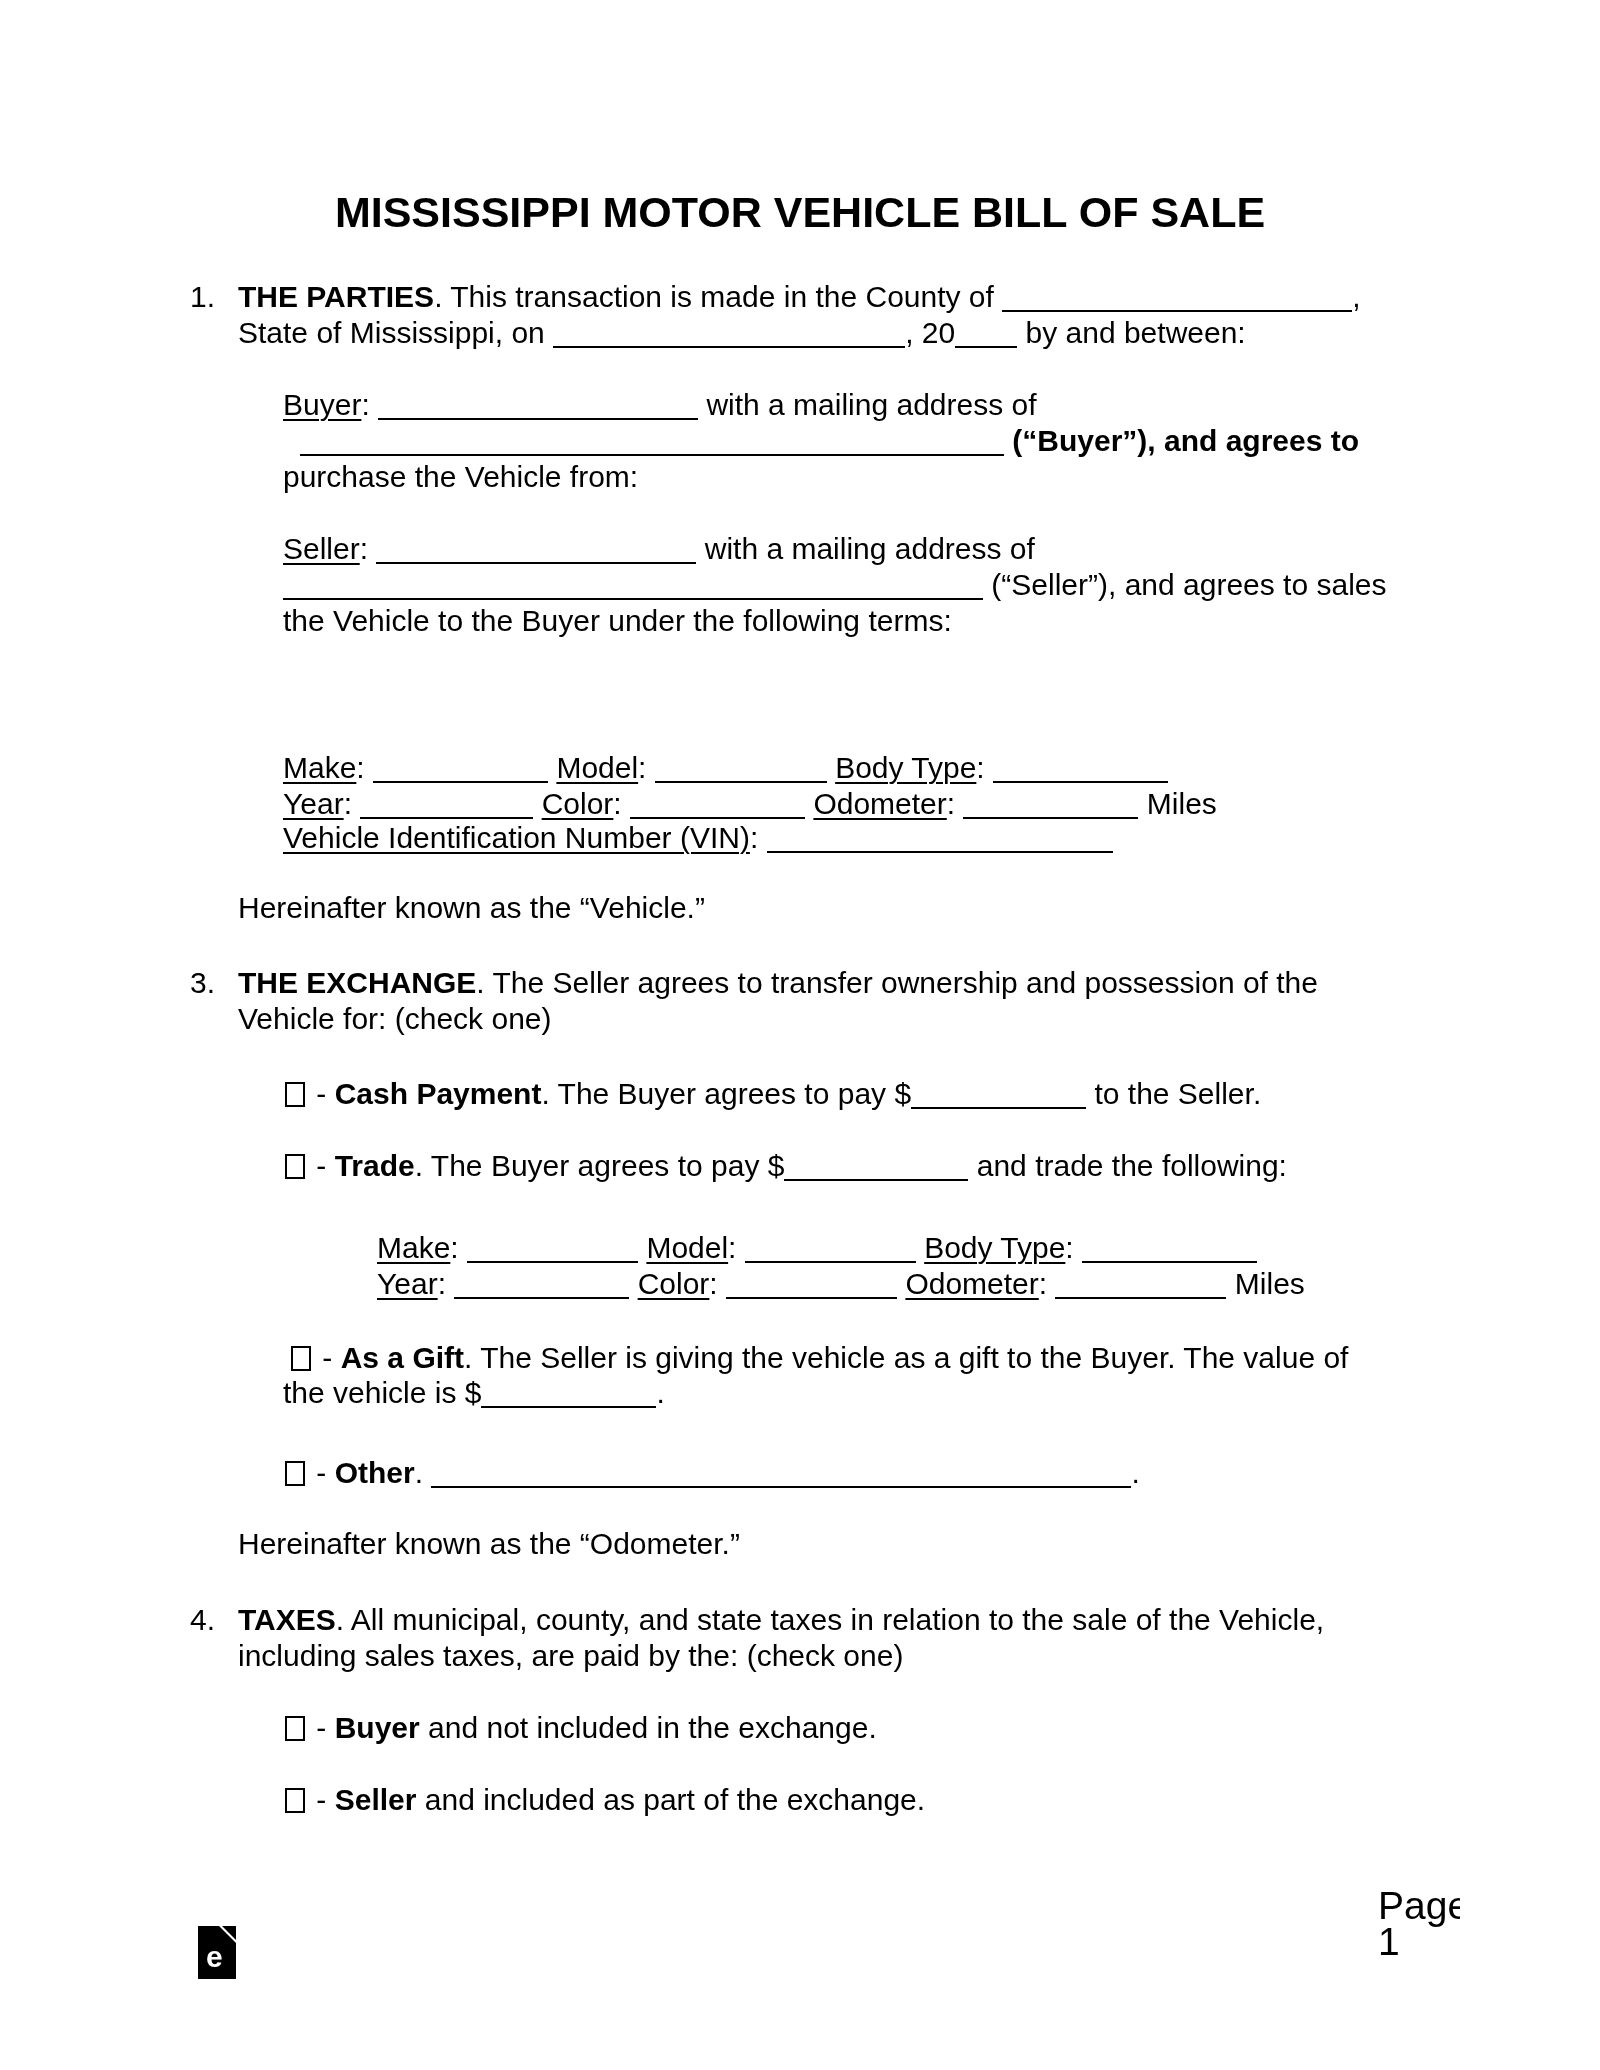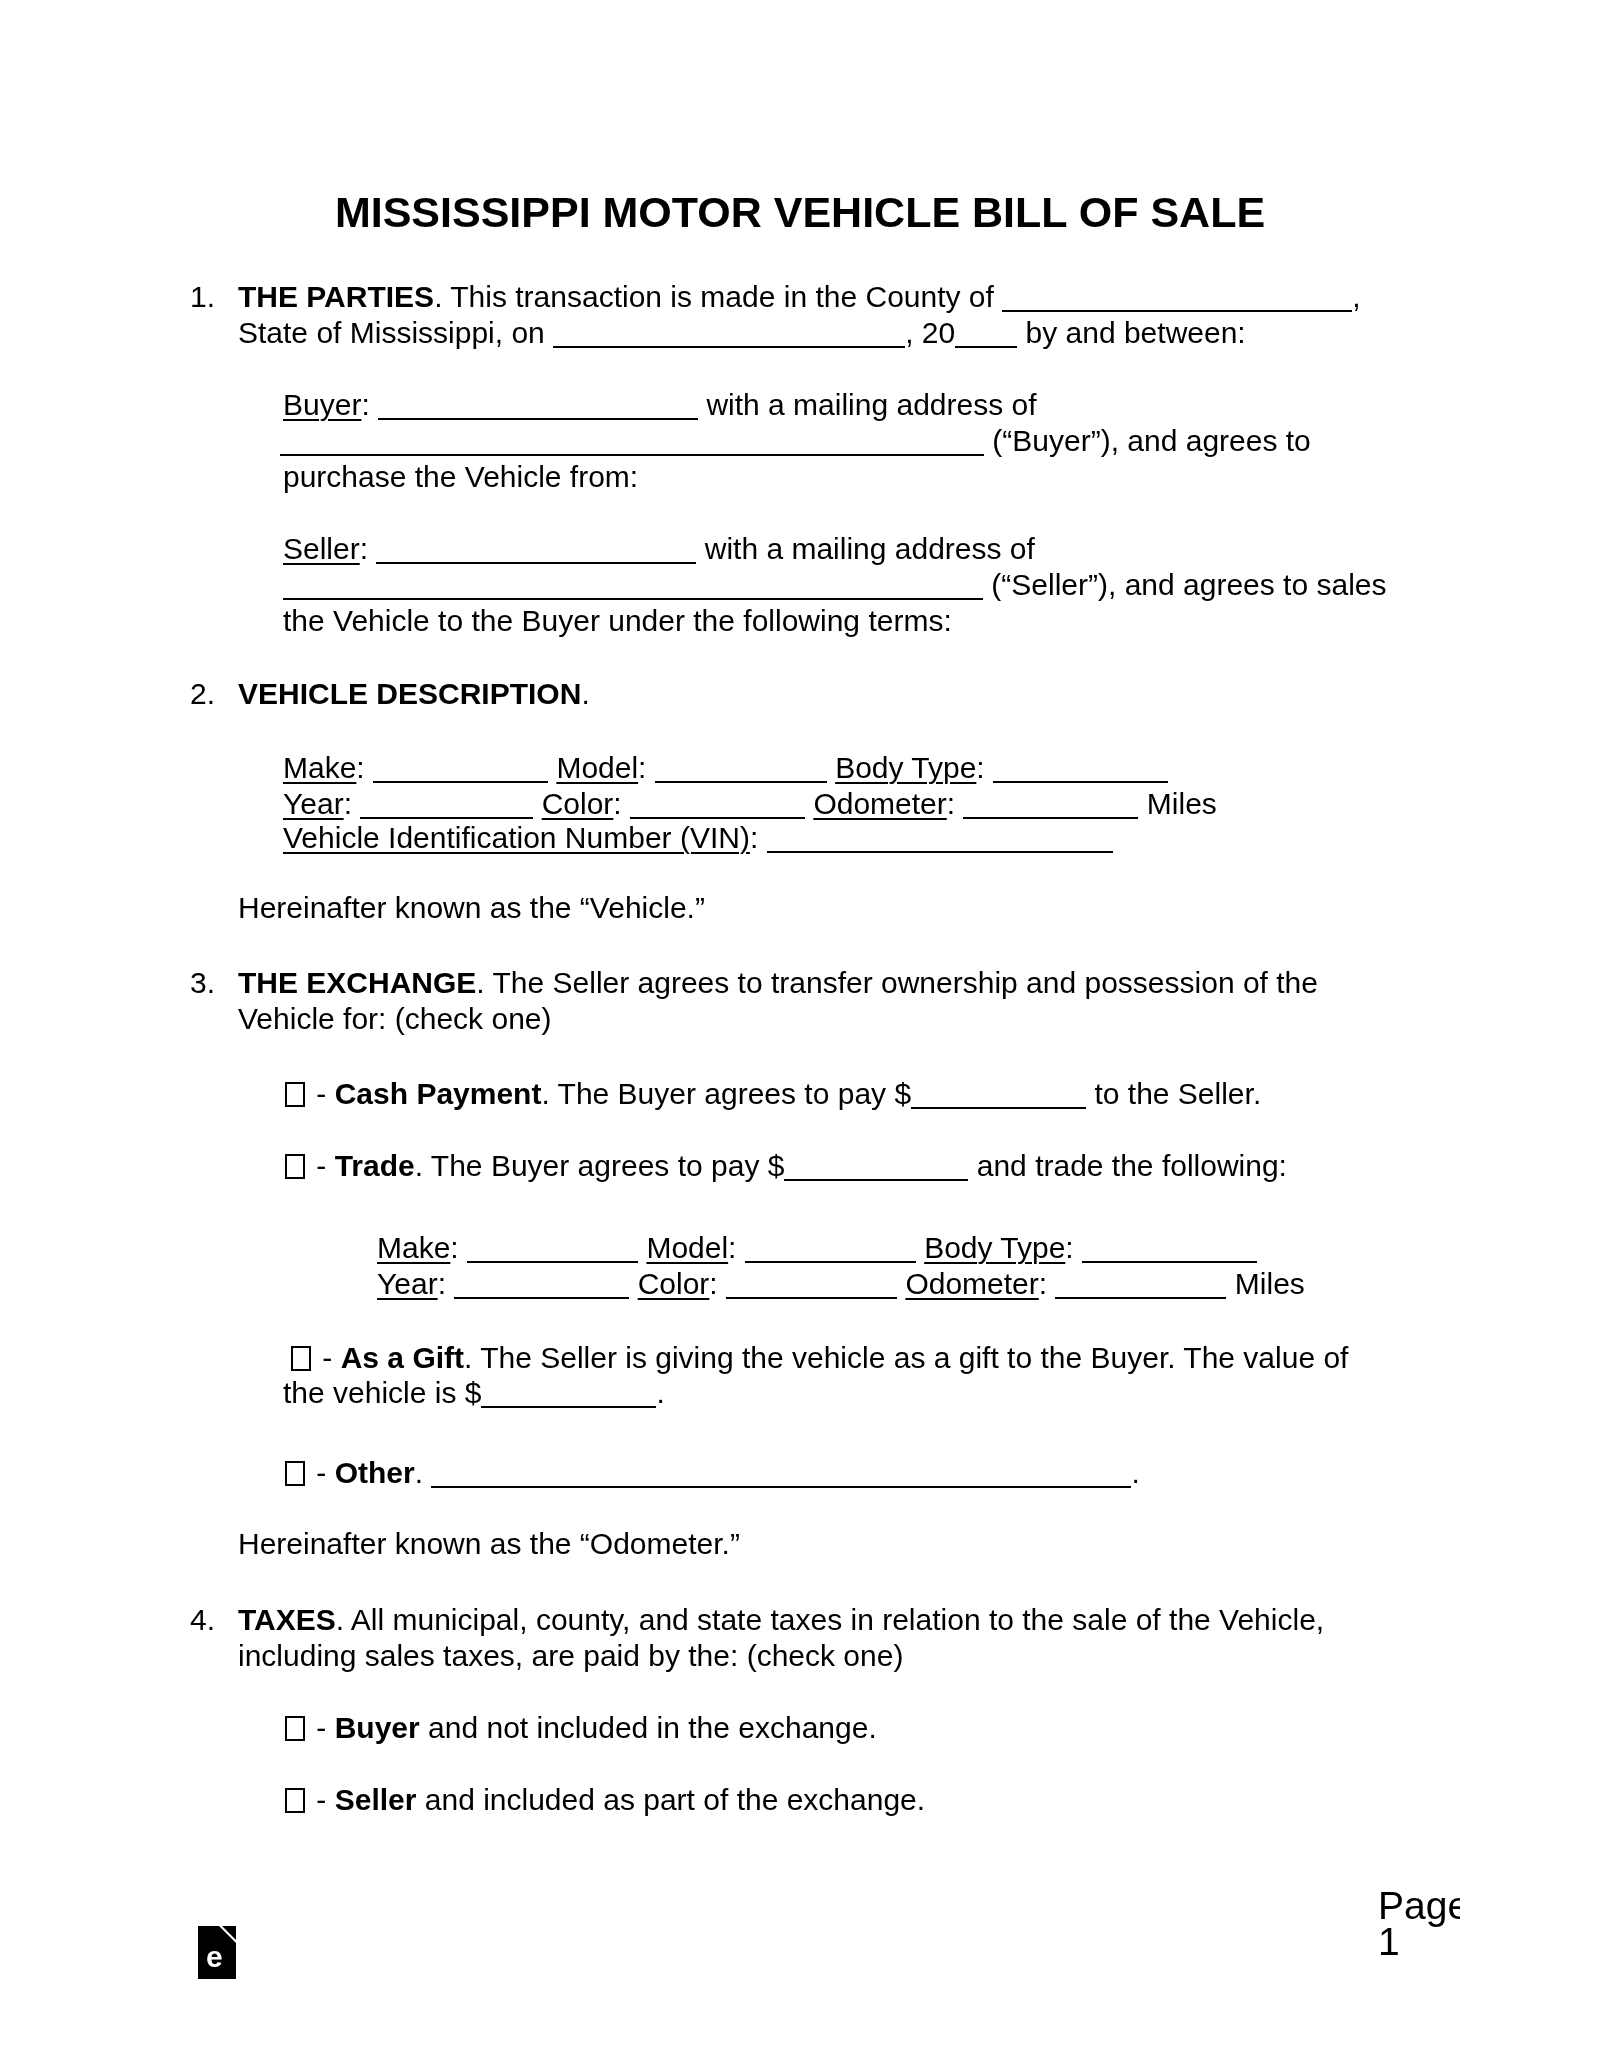--- a/index.html
+++ b/index.html
@@ -35,28 +35,27 @@
 <body>
 
 <div class="page">
 
   <div class="title" style="top:187px;">MISSISSIPPI MOTOR VEHICLE BILL OF SALE</div>
 
   <div class="line" style="left:190px; top:279px;"><span class="num">1.</span><b>THE PARTIES</b><span>. This transaction is made in the County of </span><span class="bl" style="width:350px;"></span><span>,</span></div>
   <div class="line" style="left:238px; top:315px;"><span>State of Mississippi, on </span><span class="bl" style="width:352px;"></span><span>, 20</span><span class="bl" style="width:62px;"></span><span> by and between:</span></div>
 
   <div class="line" style="left:283px; top:387px;"><span class="u">Buyer</span><span>:</span> <span class="bl" style="width:320px;"></span><span> with a mailing address of</span></div>
-  <div class="line" style="left:280px; top:423px;"><span class="bl" style="width:704px;"></span><span> (“Buyer”), and agrees to</span></div>
+  <div class="line" style="left:300px; top:423px;font-weight:bold;"><span class="bl" style="width:704px;"></span><span> (“Buyer”), and agrees to</span></div>
   <div class="line" style="left:283px; top:459px;"><span>purchase the Vehicle from:</span></div>
 
   <div class="line" style="left:283px; top:531px;"><span class="u">Seller</span><span>:</span> <span class="bl" style="width:320px;"></span><span> with a mailing address of</span></div>
   <div class="line" style="left:283px; top:567px;"><span class="bl" style="width:700px;"></span><span> (“Seller”), and agrees to sales</span></div>
   <div class="line" style="left:283px; top:603px;"><span>the Vehicle to the Buyer under the following terms:</span></div>
 
-  <div class="line" style="left:190px; top:676px;"><span class="num">2.</span><b>VEHICLE DESCRIPTION</b><span>.</span></div>
 
   <div class="line" style="left:283px; top:750px;"><span class="u">Make</span><span>:</span> <span class="bl" style="width:175px;"></span> <span class="u">Model</span><span>:</span> <span class="bl" style="width:172px;"></span> <span class="u">Body Type</span><span>:</span> <span class="bl" style="width:175px;"></span></div>
   <div class="line" style="left:283px; top:786px;"><span class="u">Year</span><span>:</span> <span class="bl" style="width:173px;"></span> <span class="u">Color</span><span>:</span> <span class="bl" style="width:175px;"></span> <span class="u">Odometer</span><span>:</span> <span class="bl" style="width:175px;"></span> <span>Miles</span></div>
   <div class="line" style="left:283px; top:820px;"><span class="u">Vehicle Identification Number (VIN)</span><span>:</span> <span class="bl" style="width:346px;"></span></div>
 
   <div class="line" style="left:238px; top:890px;"><span>Hereinafter known as the “Vehicle.”</span></div>
 
   <div class="line" style="left:190px; top:965px;"><span class="num">3.</span><b>THE EXCHANGE</b><span>. The Seller agrees to transfer ownership and possession of the</span></div>
   <div class="line" style="left:238px; top:1001px;"><span>Vehicle for: (check one)</span></div>
 

